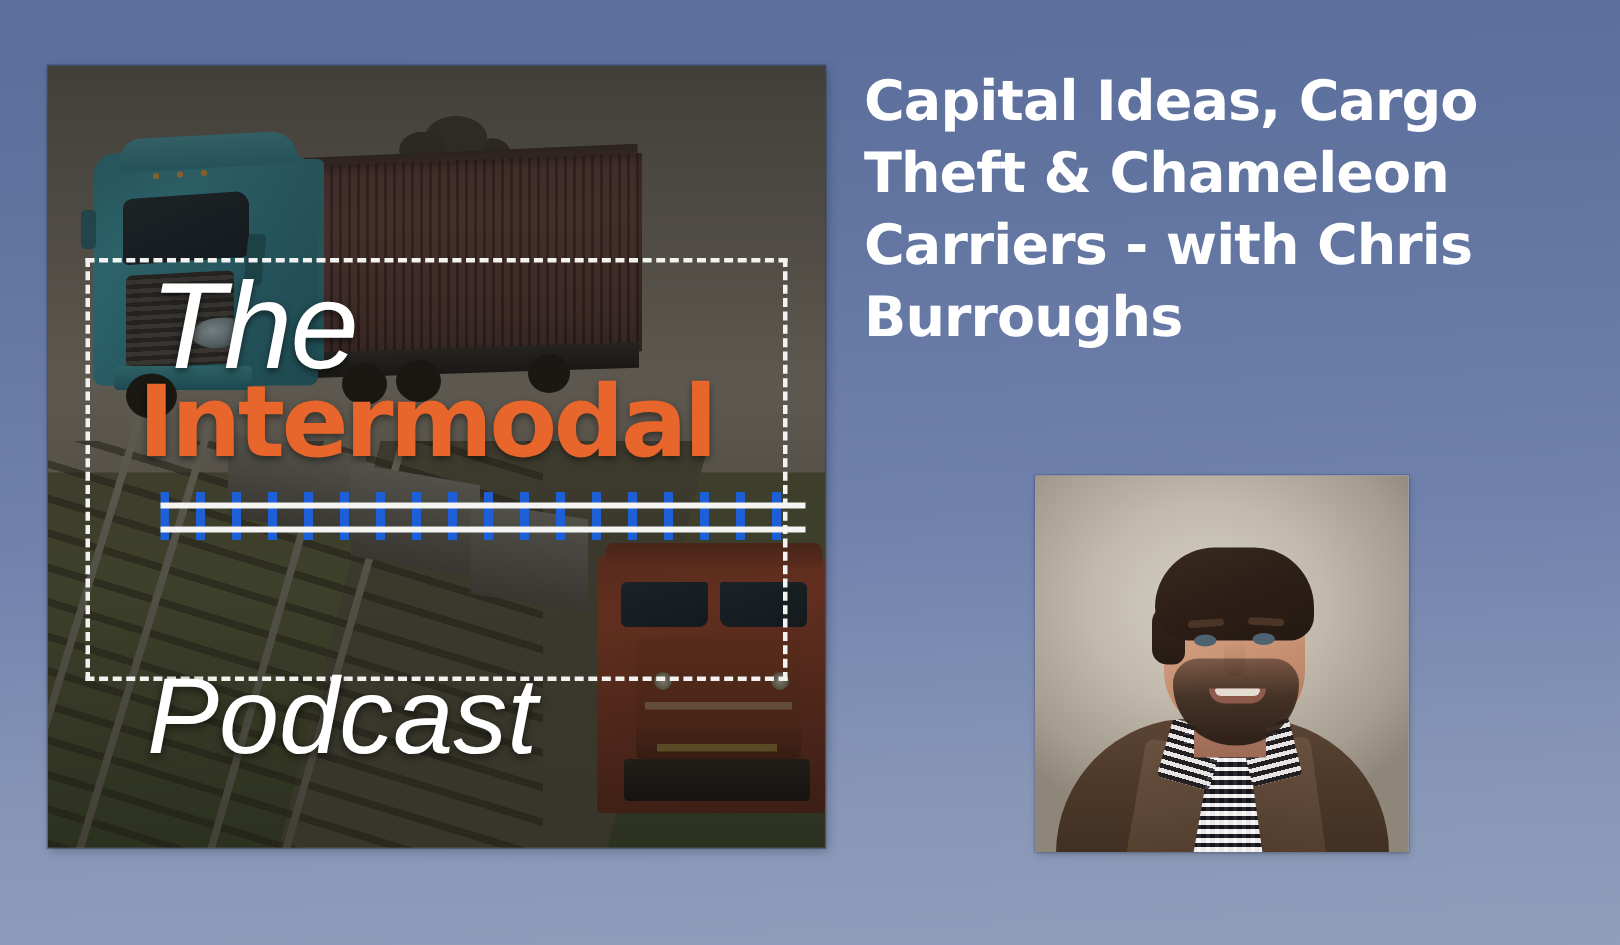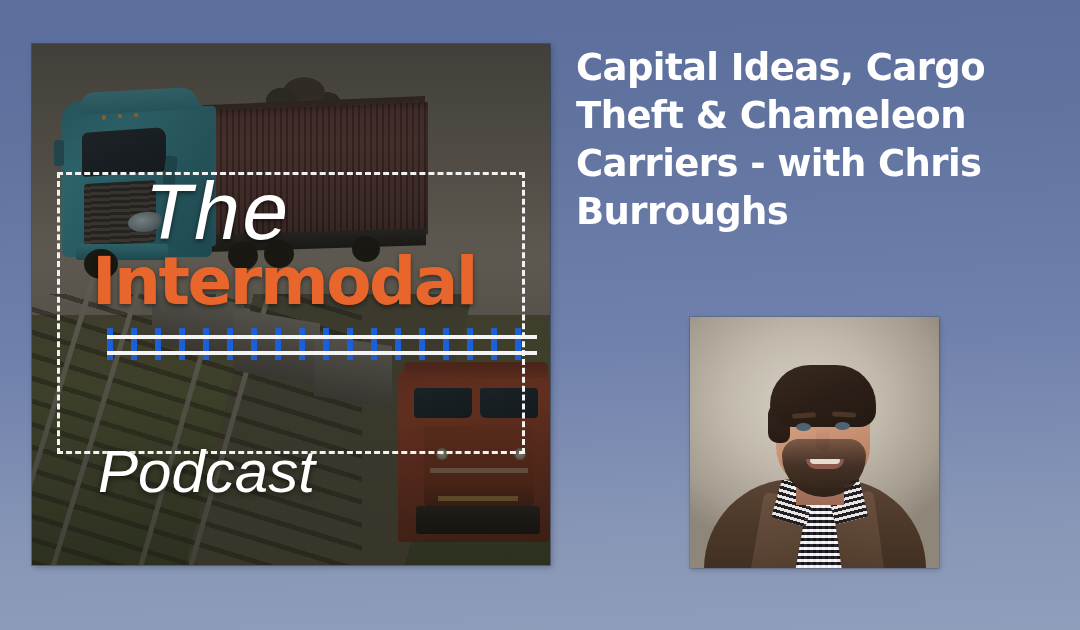--- a/index.html
+++ b/index.html
@@ -202,25 +202,24 @@
   
   .dashed-frame {
     position:absolute; left:25px; top:128px; width:468px; height:282px;
     border:3px dashed #f2f2f0;
   }
 
   
   .logo { position:absolute; left:0; top:0; width:100%; height:100%; }
   .logo-the {
     position:absolute; left:68px; top:133px;
-    font-family:Liberation Mono, monospace;
+    font-family:Liberation Sans, sans-serif;
     font-style:italic; font-weight:300; font-size:82px; line-height:1;
     color:#ffffff; letter-spacing:-1px;
     text-shadow:0 2px 5px rgba(0,0,0,0.55);
-    margin-left:44px;
   }
   .logo-intermodal {
     position:absolute; left:60px; top:205px;
     font-family:"DejaVu Sans", sans-serif;
     font-weight:bold; font-size:66px; line-height:1;
     color:#e8662b; letter-spacing:-2.5px;
     text-shadow:0 2px 5px rgba(0,0,0,0.45);
   }
   .track-divider {
     position:absolute; left:75px; top:284px; width:430px; height:32px;
@@ -238,21 +237,21 @@
   .logo-logistics {
     position:absolute; left:62px; top:318px;
     font-family:"DejaVu Sans", sans-serif;
     font-weight:bold; font-size:66px; line-height:1;
     color:#e8662b; letter-spacing:-2px;
     text-shadow:0 2px 5px rgba(0,0,0,0.45);
   }
   .logo-podcast {
     position:absolute; left:66px; top:398px;
     font-family:"Liberation Sans", sans-serif;
-    font-style:italic; font-weight:300; font-size:60px; line-height:1;
+    font-style:italic; font-weight:300; font-size:72px; line-height:1;
     color:#ffffff; letter-spacing:0px;
     text-shadow:0 2px 6px rgba(0,0,0,0.55);
   }
 
   
   .episode-title {
     position:absolute; left:576px; top:44px; width:474px;
     font-family:"DejaVu Sans", sans-serif;
     font-weight:bold; font-size:37px; line-height:1.30;
     color:#ffffff; letter-spacing:-0.6px;

